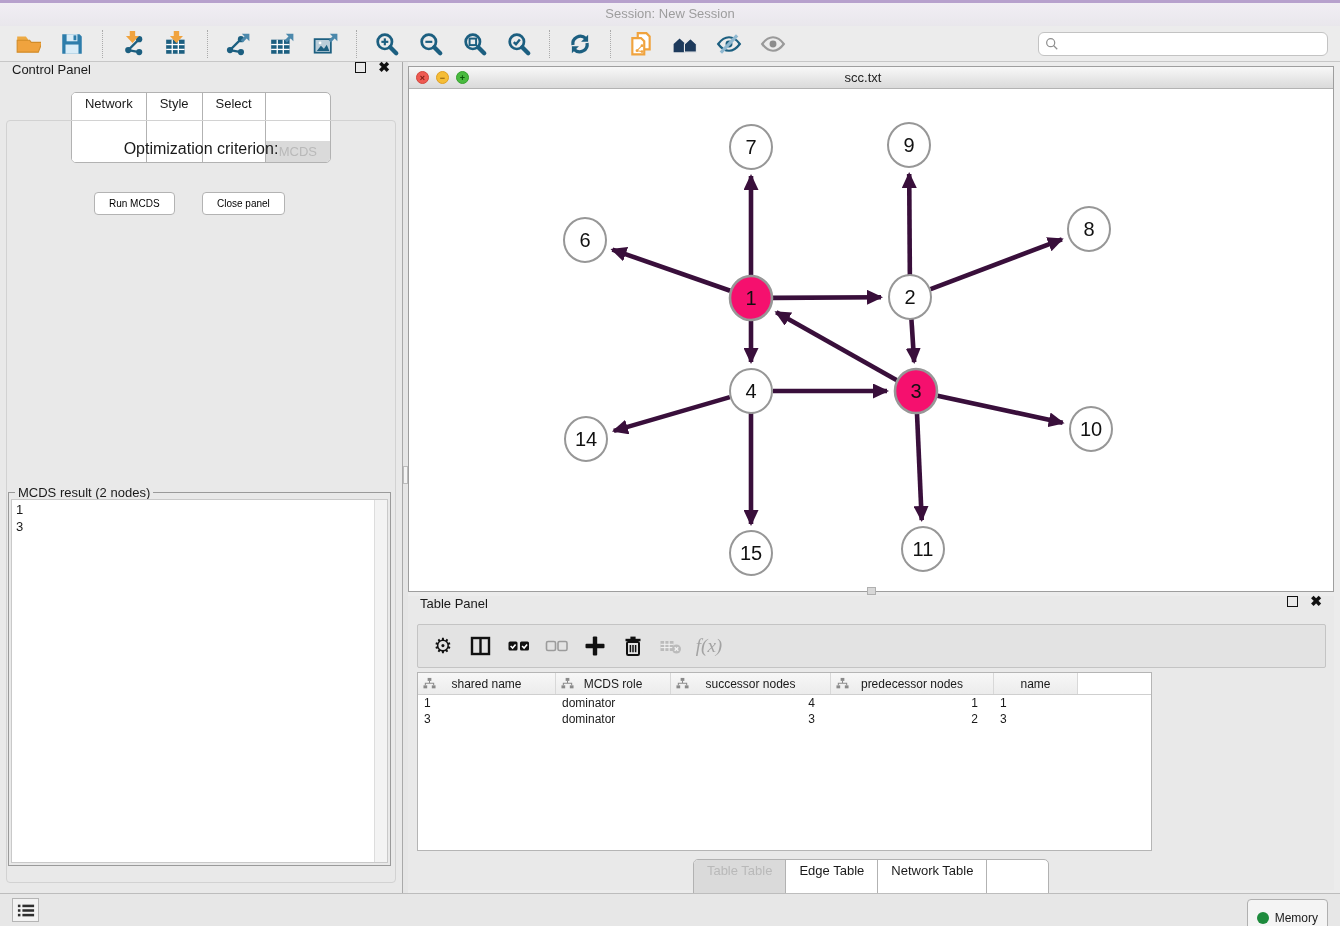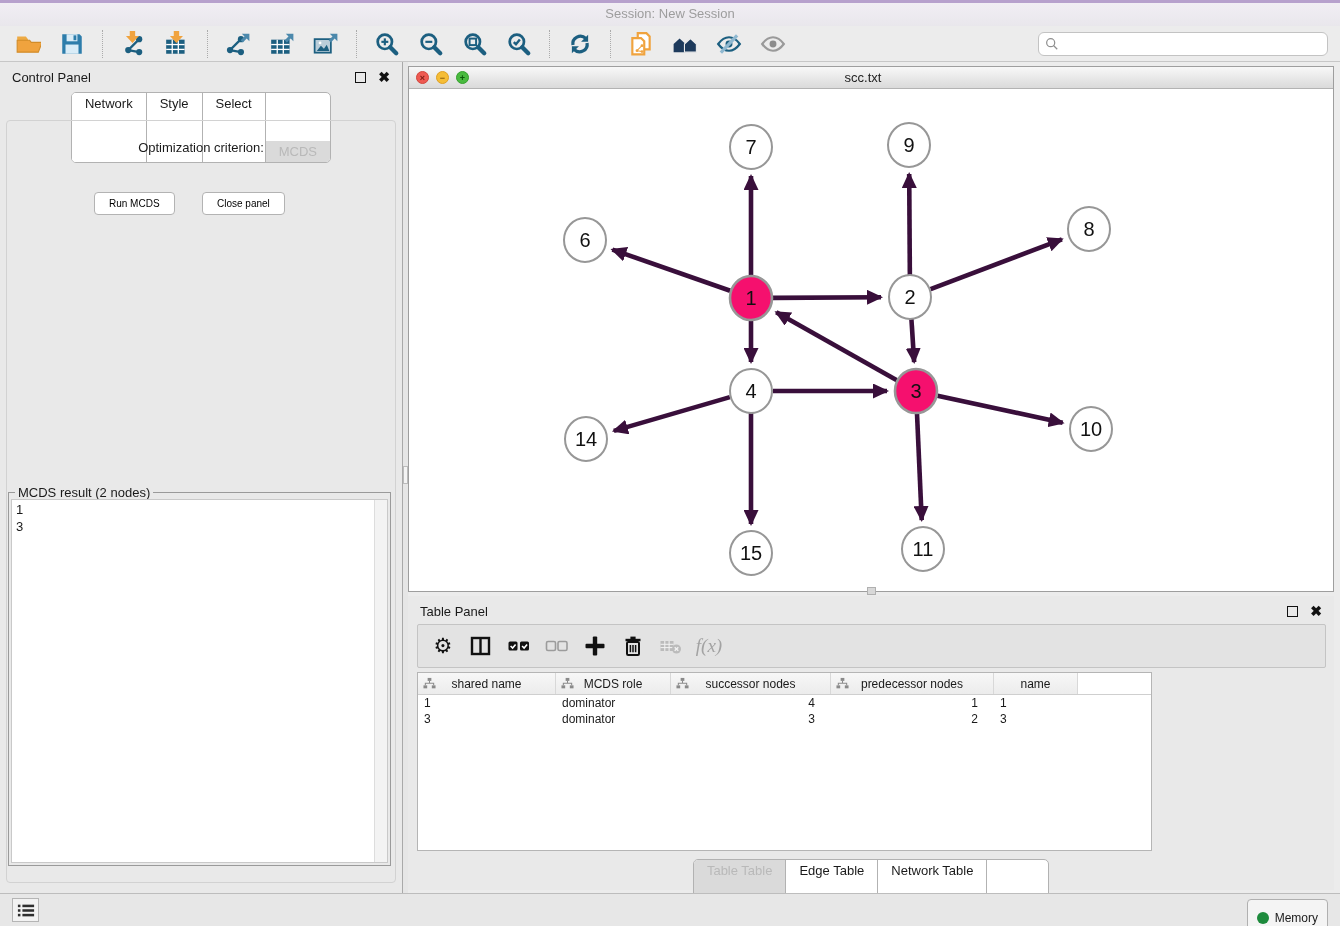--- a/index.html
+++ b/index.html
@@ -21,36 +21,36 @@
     justify-content:center; margin:0 6px; cursor:default; }
   .tb-sep { width:0; height:28px; border-left:1px dotted #ababab; margin:0 8px; }
   #search-wrap { margin-left:auto; width:290px; height:24px; background:#fff;
     border:1px solid #c3c3c3; border-radius:6px; display:flex; align-items:center;
     padding:0 6px; }
   #search-wrap input { border:none; outline:none; flex:1; font-size:13px;
     font-family:"Liberation Sans",sans-serif; background:transparent; margin-left:4px;}
   
   #control-panel { position:absolute; left:0; top:62px; width:403px; height:831px;
     background:#e9e9e9; border-right:1px solid #a9a9a9; }
-  .panel-head { height:30px; display:flex; align-items:center; padding:0 12px;
+  .panel-head { height:30px; display:flex; align-items:flex-start; padding:0 12px;
     font-size:13px; }
   .panel-head .spacer { flex:1; }
   .float-icon { width:11px; height:11px; border:1.5px solid #111; margin-right:12px; }
   .close-icon { font-size:14px; font-weight:bold; color:#111; line-height:11px; }
   .seg-tabs { display:flex; justify-content:center; }
   .seg { display:inline-flex; border:1px solid #b2b2b2; border-radius:5px;
     overflow:hidden; background:#fff; }
   .seg .tab { padding:3px 13px; font-size:13px; border-right:1px solid #b2b2b2;
     background:#fff; white-space:nowrap; }
   .seg .tab:last-child { border-right:none;margin-top:48px; }
   .seg .tab.dim { background:#dadada; color:#b9b9b9; }
   #cp-content { position:absolute; left:6px; right:6px; top:58px; bottom:10px;
     border:1px solid #d2d2d2; border-radius:4px; }
   #opt-label { position:absolute; left:0; right:0; top:78px; text-align:center;
-    font-size:13px; }
+    font-size:16px; }
   #criterion-select { position:absolute; left:45px; top:96px; width:308px; height:24px;
     background:#fff; border:1px solid #b3b3b3; border-radius:5px; display:flex;
     align-items:center; font-size:13px; padding-left:9px; }
   #criterion-select .stepper { margin-left:auto; margin-right:6px; }
   .mac-btn { position:absolute; height:23px; background:#fff; border:1px solid #b3b3b3;
     border-radius:4px; font-size:10px; font-family:"Liberation Sans",sans-serif;
     text-align:center; line-height:21px; padding:0 14px; }
   #run-btn { left:94px; top:130px; }
   #closepanel-btn { left:202px; top:130px; }
   #result-fieldset { position:absolute; left:8px; top:430px; width:383px; height:374px;

